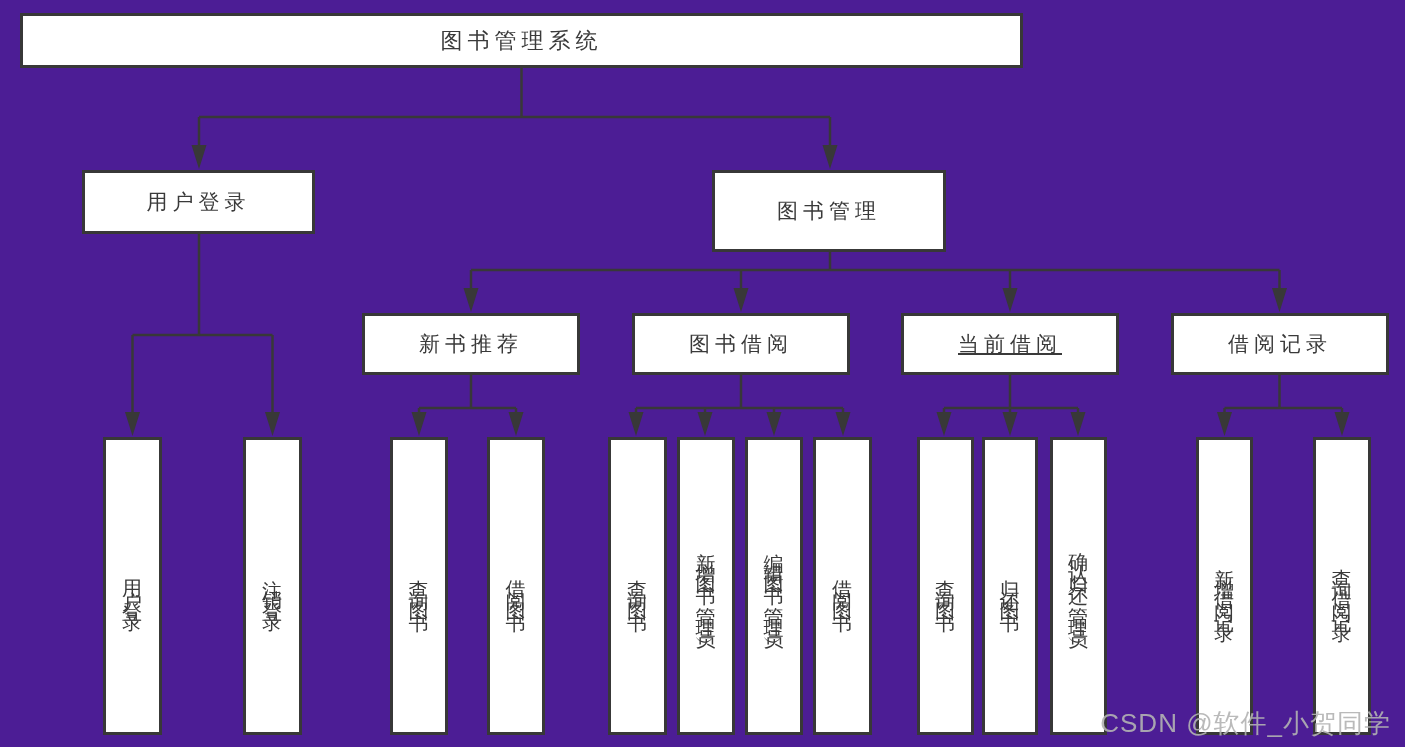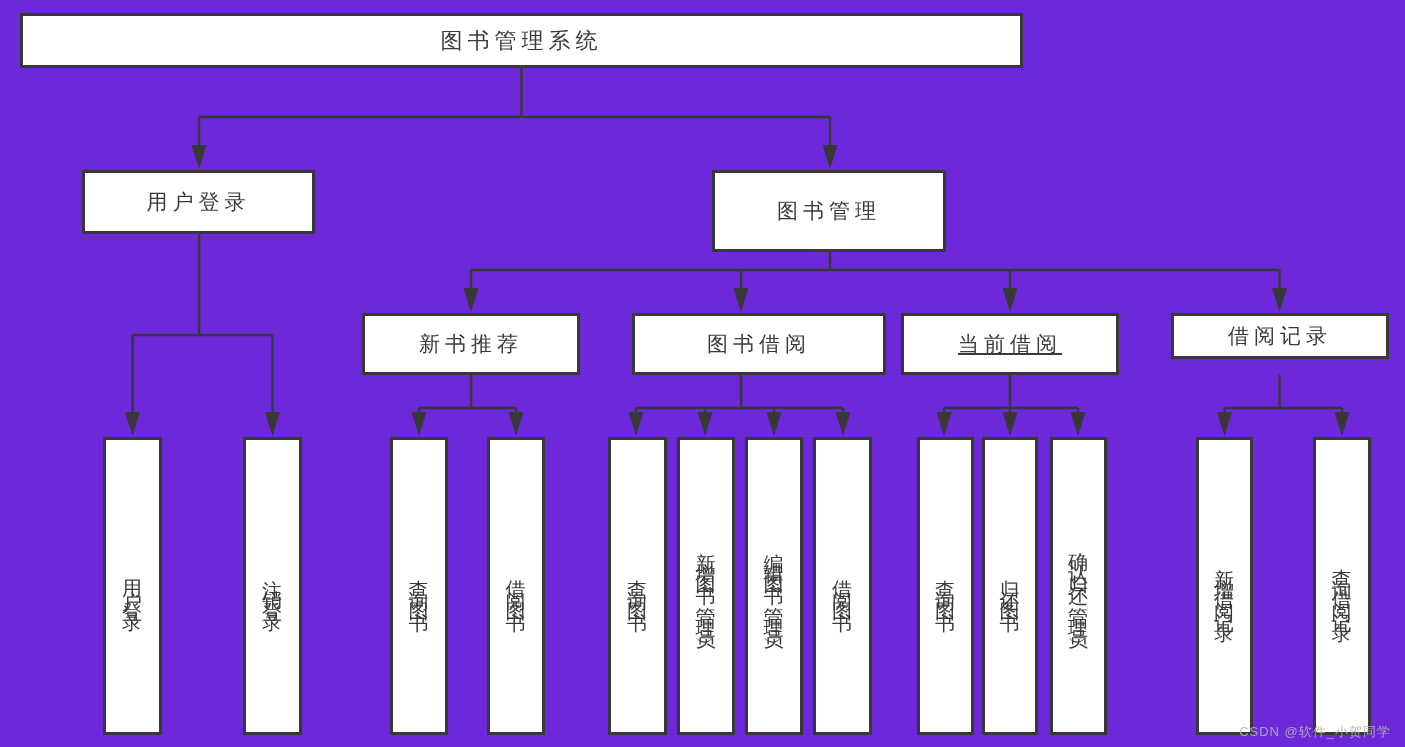--- a/index.html
+++ b/index.html
@@ -1,19 +1,19 @@
 <!DOCTYPE html>
 <html><head>
 <meta charset="utf-8">
 <style>
   html,body{margin:0;padding:0;background:#ffffff;}
   #stage{
     position:relative;
     width:1405px;height:747px;
-    background:#6d28d9;
+    background:#4c1d95;
     font-family:"Liberation Sans",sans-serif;
     color:#3a3a3a;
     overflow:hidden;
   }
   #edges{position:absolute;left:0;top:0;width:1405px;height:747px;}
   .box{
     position:absolute;
     box-sizing:border-box;
     border:3px solid #383838;
     background:#ffffff;
@@ -35,21 +35,21 @@
     text-orientation:mixed;
     font-size:20px;
     letter-spacing:11px;
     line-height:1;
     font-weight:500;
     white-space:nowrap;
   }
   #watermark{
     position:absolute;
     right:14px;bottom:6px;
-    font-size:13px;
+    font-size:26px;
     color:#b3b3b3;
     letter-spacing:1px;
     opacity:.9;
     z-index:5;
     white-space:nowrap;
   }
 </style>
 </head>
 <body>
 
@@ -145,27 +145,27 @@
   <div class="box lvl2" style="left:82px;top:170px;width:233px;height:64px;">
     <span>用户登录</span>
   </div>
   <div class="box lvl2" style="left:712px;top:170px;width:234px;height:82px;">
     <span>图书管理</span>
   </div>
 
   <div class="box lvl3" style="left:362px;top:313px;width:218px;height:62px;text-align:center;">
     <span>新书推荐</span>
   </div>
-  <div class="box lvl3" style="left:632px;top:313px;width:254px;height:62px;">
+  <div class="box lvl3" style="left:632px;top:313px;width:218px;height:62px;">
     <span>图书借阅</span>
   </div>
   <div class="box lvl3" style="left:901px;top:313px;width:218px;height:62px;text-decoration:underline;">
     <span>当前借阅</span>
   </div>
-  <div class="box lvl3" style="left:1171px;top:313px;width:218px;height:46px;">
+  <div class="box lvl3" style="left:1171px;top:313px;width:218px;height:62px;">
     <span>借阅记录</span>
   </div>
 
   <div class="leaf" style="left:103px;width:59px;">
     <span>用户登录</span>
   </div>
   <div class="leaf" style="left:243px;width:59px;">
     <span>注销登录</span>
   </div>
 

